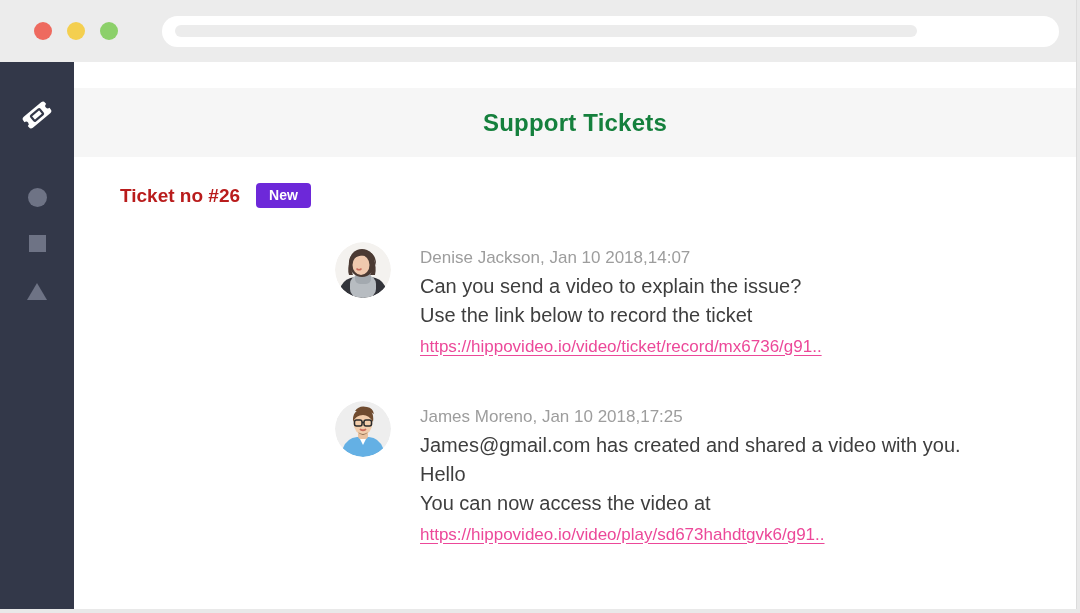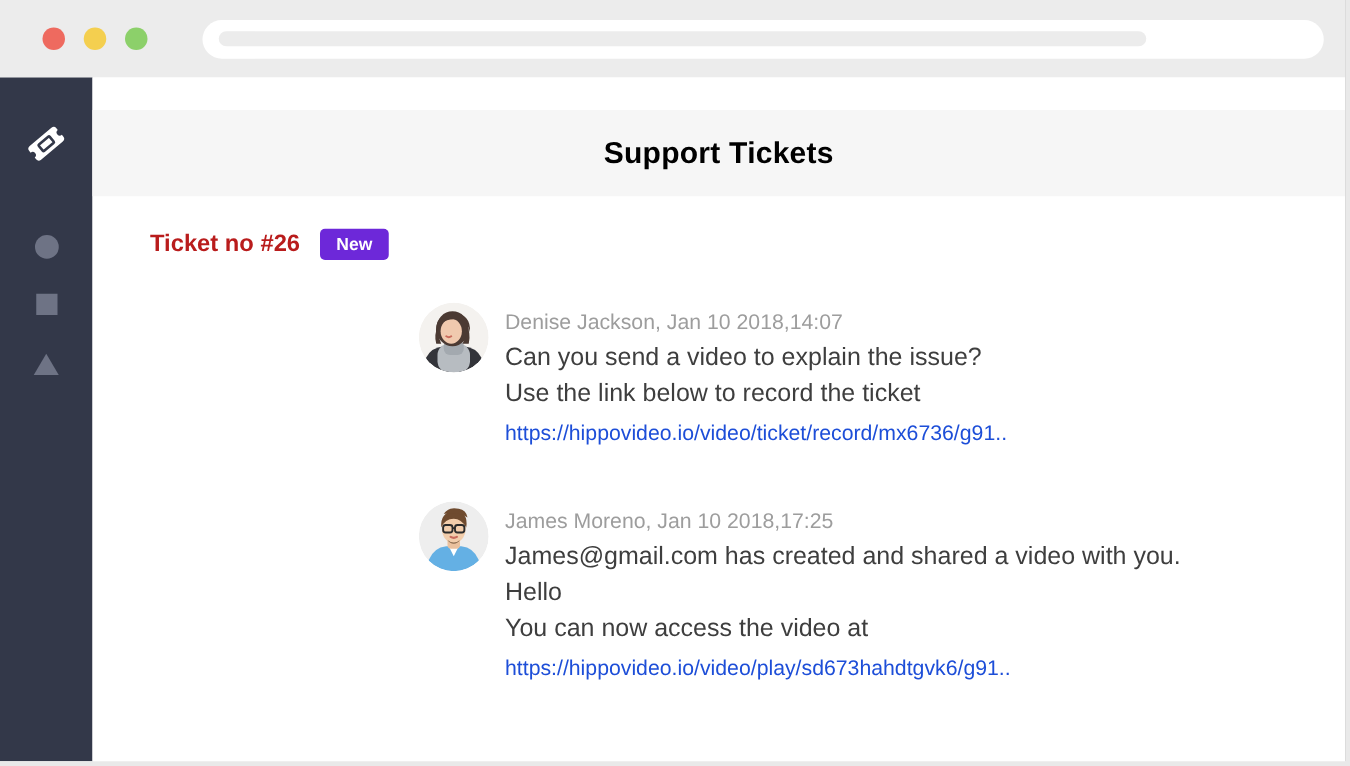--- a/index.html
+++ b/index.html
@@ -32,37 +32,37 @@
                     border-right:10px solid transparent; border-bottom:17px solid #6e7385; }
   .slot-ticket { height:34px; margin-bottom:26px; }
   .slot-circle { height:19px; margin-top:28px; }
   .slot-square { height:17px; margin-top:28px; }
   .slot-triangle { height:17px; margin-top:31px; }
 
   .main { flex:1; background:#ffffff; }
 
   .page-header { margin-top:26px; height:69px; background:#f6f6f6;
                  display:flex; align-items:center; justify-content:center; }
-  .page-title { font-size:24px; font-weight:600; color:#000000; letter-spacing:0.2px; }
+  .page-title { font-size:24px; font-weight:600; color:#15803d; letter-spacing:0.2px; }
 
   .ticket-row { margin:26px 0 0 46px; display:flex; align-items:center; }
   .ticket-label { font-size:19px; font-weight:bold; color:#b91c1c; }
   .badge { margin-left:16px; background:#6d28d9; color:#ffffff; font-size:14px; font-weight:bold;
            padding:5px 13px 6px; border-radius:4px; line-height:1; }
 
   .message { display:flex; margin-left:261px; }
   .message.first { margin-top:34px; }
   .message.second { margin-top:42px; }
   .avatar { width:56px; height:56px; border-radius:50%; overflow:hidden; flex:none; }
   .avatar svg { display:block; }
-  .msg-body { margin-left:13px; padding-top:1px; }
+  .msg-body { margin-left:29px; padding-top:1px; }
   .meta { color:#9d9d9d; font-size:17px; line-height:29px; }
   .line { color:#3e3e3e; font-size:20px; line-height:29px; }
-  .msg-link { display:inline-block; margin-top:5px; color:#1d4ed8; font-size:17px;
-              line-height:24px; text-underline-offset:3px; cursor:pointer; }
+  .msg-link { display:inline-block; margin-top:5px; color:#ec4899; font-size:17px;
+              line-height:24px; text-decoration:underline; text-underline-offset:3px; cursor:pointer; }
 </style>
 </head>
 <body>
 
 <div class="screen">
   <div class="window">
 
     <div class="topbar">
       <span class="dot red"></span>
       <span class="dot yellow"></span>

